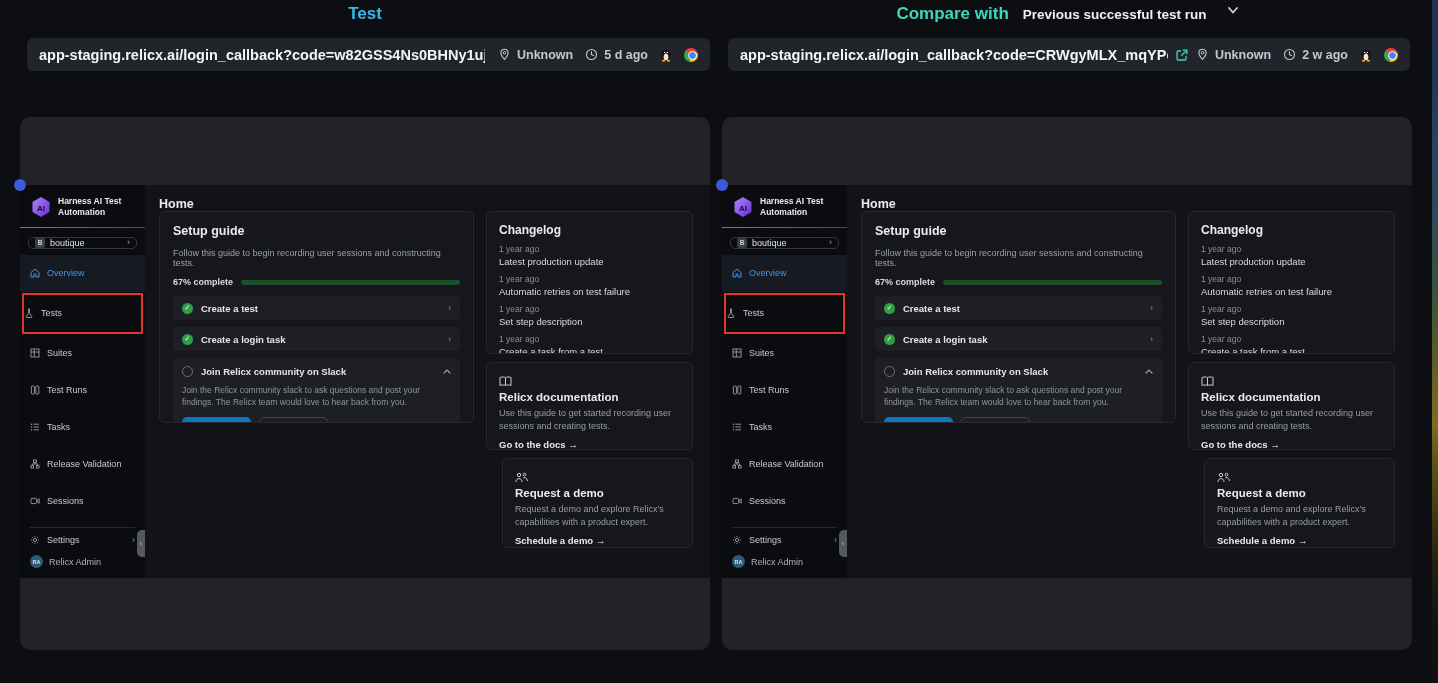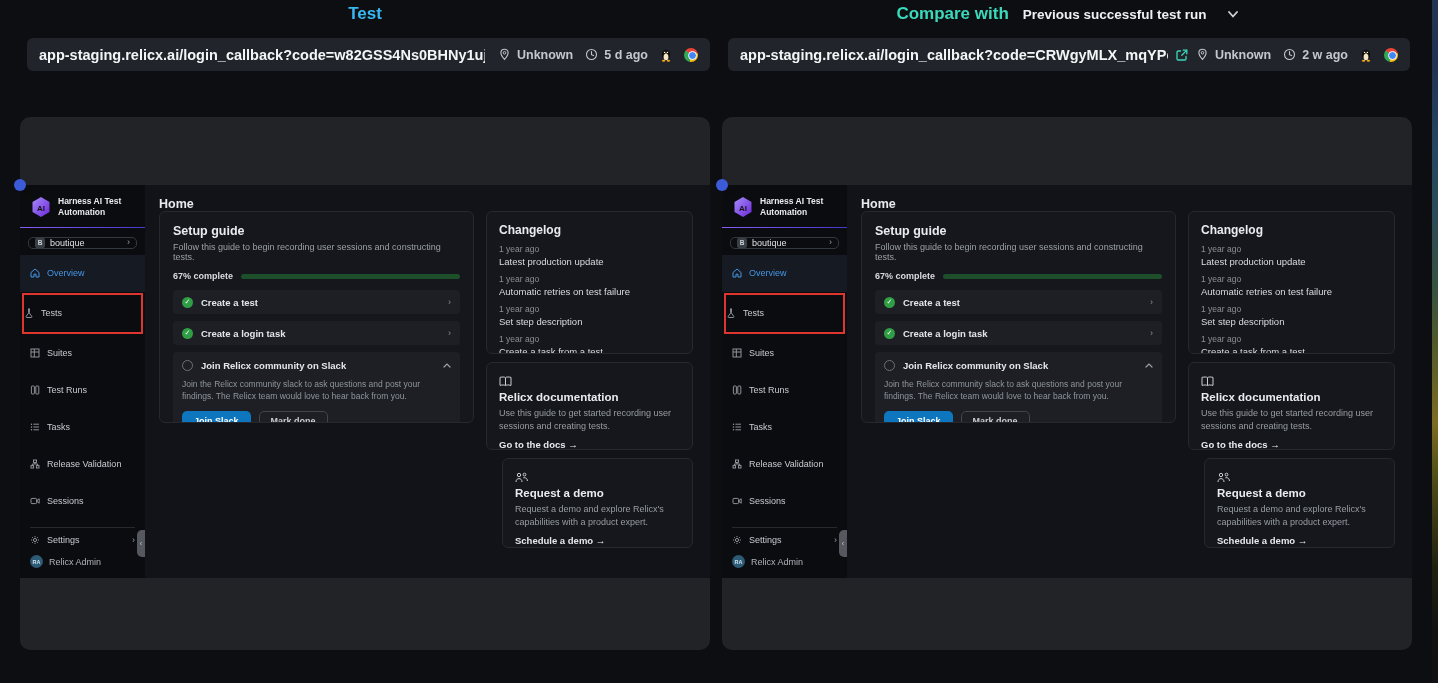--- a/index.html
+++ b/index.html
@@ -9,21 +9,21 @@
     font-family:"Liberation Sans", sans-serif;
     position:relative; overflow:hidden;
     color:#e8eaed;
   }
   
   .half-header { position:absolute; top:0; height:28px; display:flex; align-items:center; justify-content:center; gap:14px; }
   .half-header.hl { left:20px; width:690px; }
   .half-header.hr { left:722px; width:690px; }
   .title-test { color:#38b8f0; font-size:17px; font-weight:bold; }
   .compare-label { color:#3bd9ba; font-size:17px; font-weight:bold; }
-  .compare-select { display:flex; align-items:center; gap:21px; color:#eef1f3; font-size:13.5px; font-weight:bold; cursor:pointer; }
+  .compare-select { display:flex; align-items:flex-start; gap:21px; color:#eef1f3; font-size:13.5px; font-weight:bold; cursor:pointer; }
   .chev-down { width:10px; height:7px; }
   
   .urlbar { position:absolute; top:38px; height:33px; background:#21252b; border-radius:6px;
     display:flex; align-items:center; padding:0 12px; gap:7px; }
   .urlbar.ul { left:27px; width:683px; }
   .urlbar.ur { left:728px; width:682px; }
   .url-text { font-weight:bold; font-size:14.5px; color:#f3f5f6; white-space:nowrap; overflow:hidden; }
   .url-meta { margin-left:auto; display:flex; align-items:center; gap:6px; color:#c3c8cd; font-size:12.5px; font-weight:bold; white-space:nowrap; }
   .meta-ico { display:inline-flex; }
   .gap-l { margin-left:6px; }
@@ -66,21 +66,21 @@
     border-radius:5px 0 0 5px; z-index:4; display:flex; align-items:center; justify-content:center;
     color:#c9ccd0; font-size:7px; cursor:pointer; }
   
   .app-main { flex:1; padding:12px 14px; overflow:hidden; }
   .home-title { font-size:12.5px; font-weight:bold; color:#e8eaed; }
   .content { display:flex; gap:12px; }
   .col-left { width:315px; flex:0 0 auto; }
   .col-right { width:207px; flex:0 0 auto; display:flex; flex-direction:column; gap:8px; }
   .card { background:#16171c; border:1px solid #26282e; border-radius:6px; }
   .setup-card { padding:12px 13px; height:212px; overflow:hidden; }
-  .setup-title { font-size:12.5px; font-weight:bold; color:#e9ebee; margin-bottom:4px; }
+  .setup-title { font-size:12.5px; font-weight:bold; color:#e9ebee; margin-bottom:10px; }
   .setup-desc { font-size:9px; color:#9aa0a8; margin-bottom:9px; }
   .progress-row { display:flex; align-items:center; gap:8px; margin-bottom:9px; }
   .progress-label { font-size:9px; font-weight:bold; color:#d8dbdf; white-space:nowrap; }
   .progress-track { flex:1; height:5px; border-radius:3px; background:#1d4f2b; overflow:hidden; }
   .progress-fill { height:100%; border-radius:3px; background:#37b24d; }
   .task-row { height:24px; background:#1d1f25; border-radius:4px; display:flex; align-items:center;
     gap:8px; padding:0 9px; margin-bottom:7px; cursor:pointer; }
   .check-circle { width:11px; height:11px; border-radius:50%; background:#2f9e44; color:#fff; font-size:7px;
     display:flex; align-items:center; justify-content:center; flex:0 0 auto; }
   .task-label { font-size:9.5px; font-weight:bold; color:#e3e6e9; }

